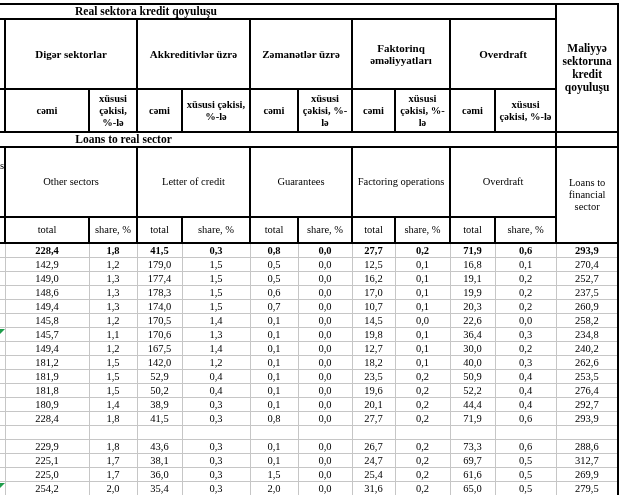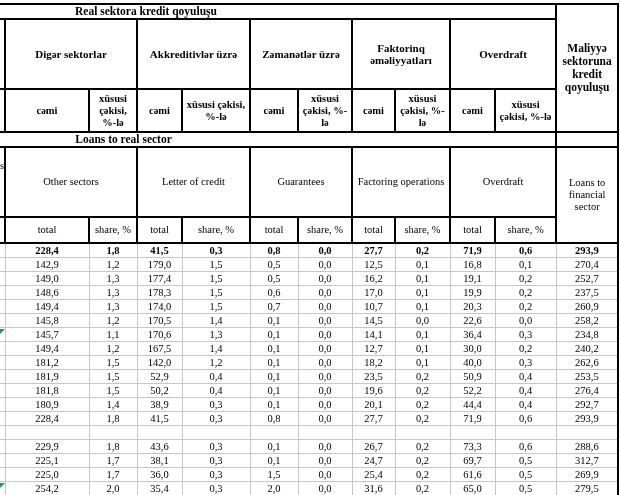--- a/index.html
+++ b/index.html
@@ -255,21 +255,21 @@
       <tr>
         <td class="sliver">
           <span class="marker"></span>
         </td>
         <td>145,7</td>
         <td>1,1</td>
         <td>170,6</td>
         <td>1,3</td>
         <td>0,1</td>
         <td>0,0</td>
-        <td>14,1</td>
+        <td>19,8</td>
         <td>0,1</td>
         <td>36,4</td>
         <td>0,3</td>
         <td>234,8</td>
       </tr>
       <tr>
         <td class="sliver"></td>
         <td>149,4</td>
         <td>1,2</td>
         <td>167,5</td>

